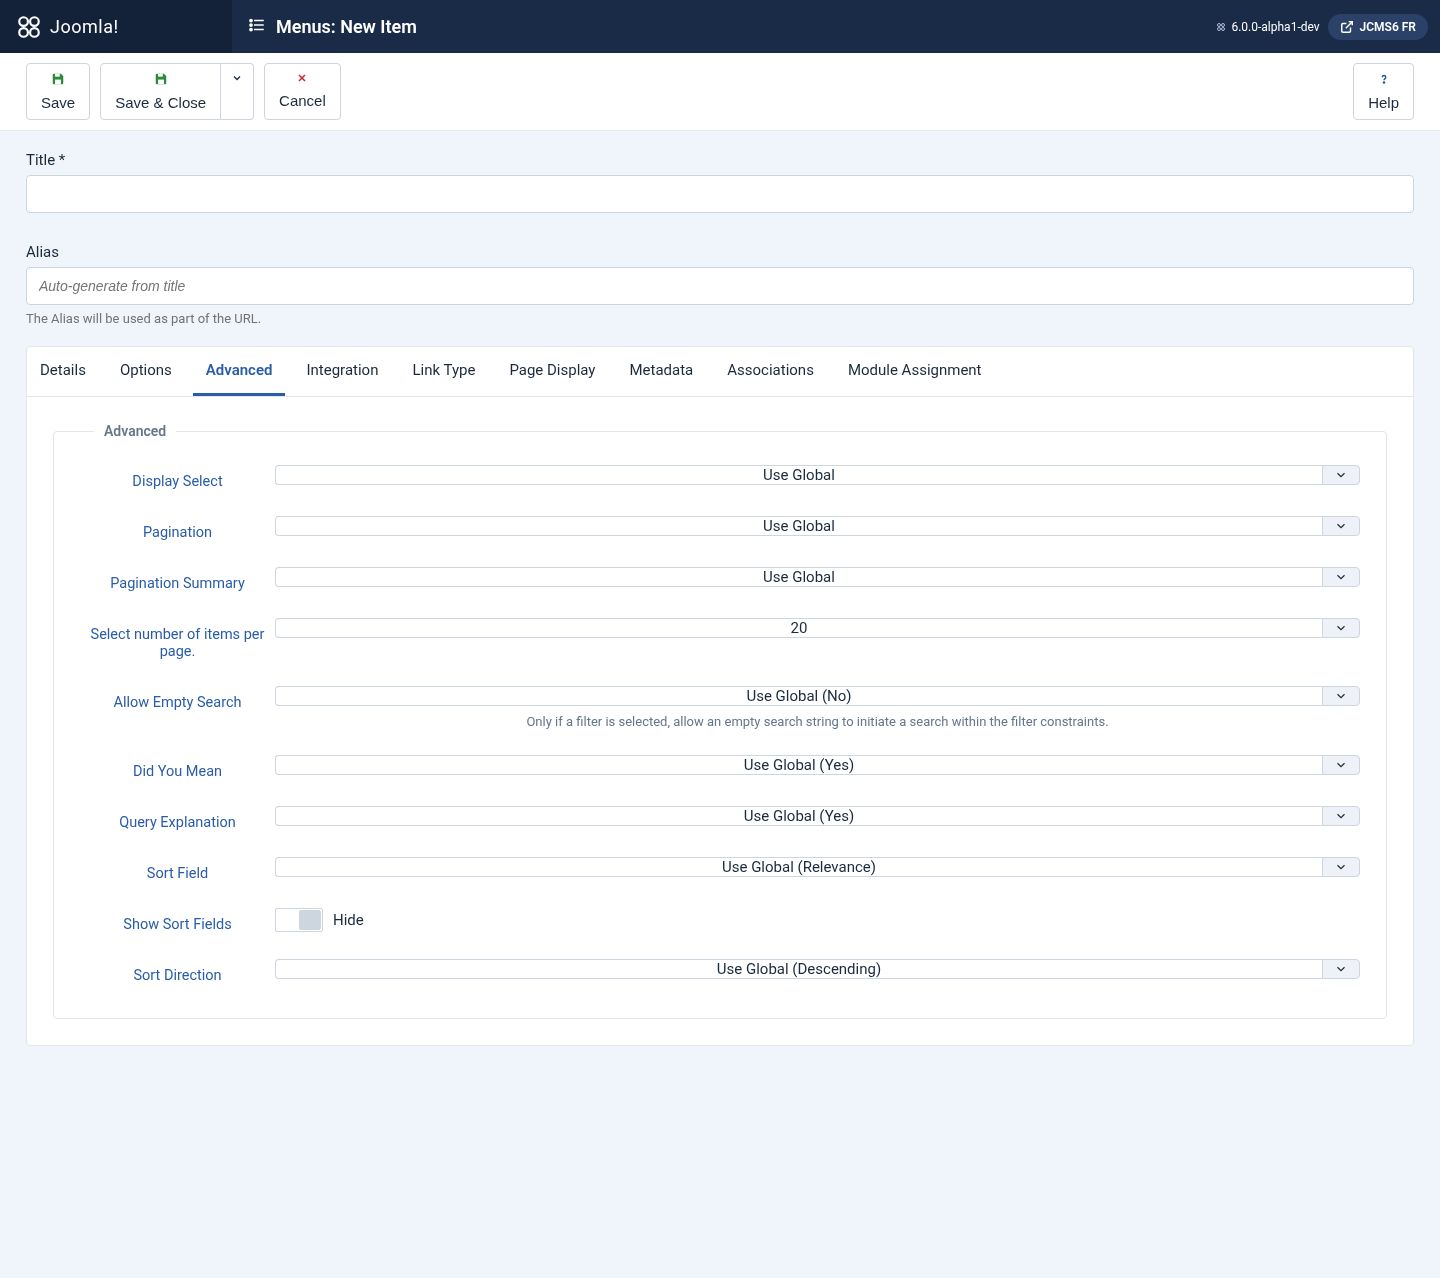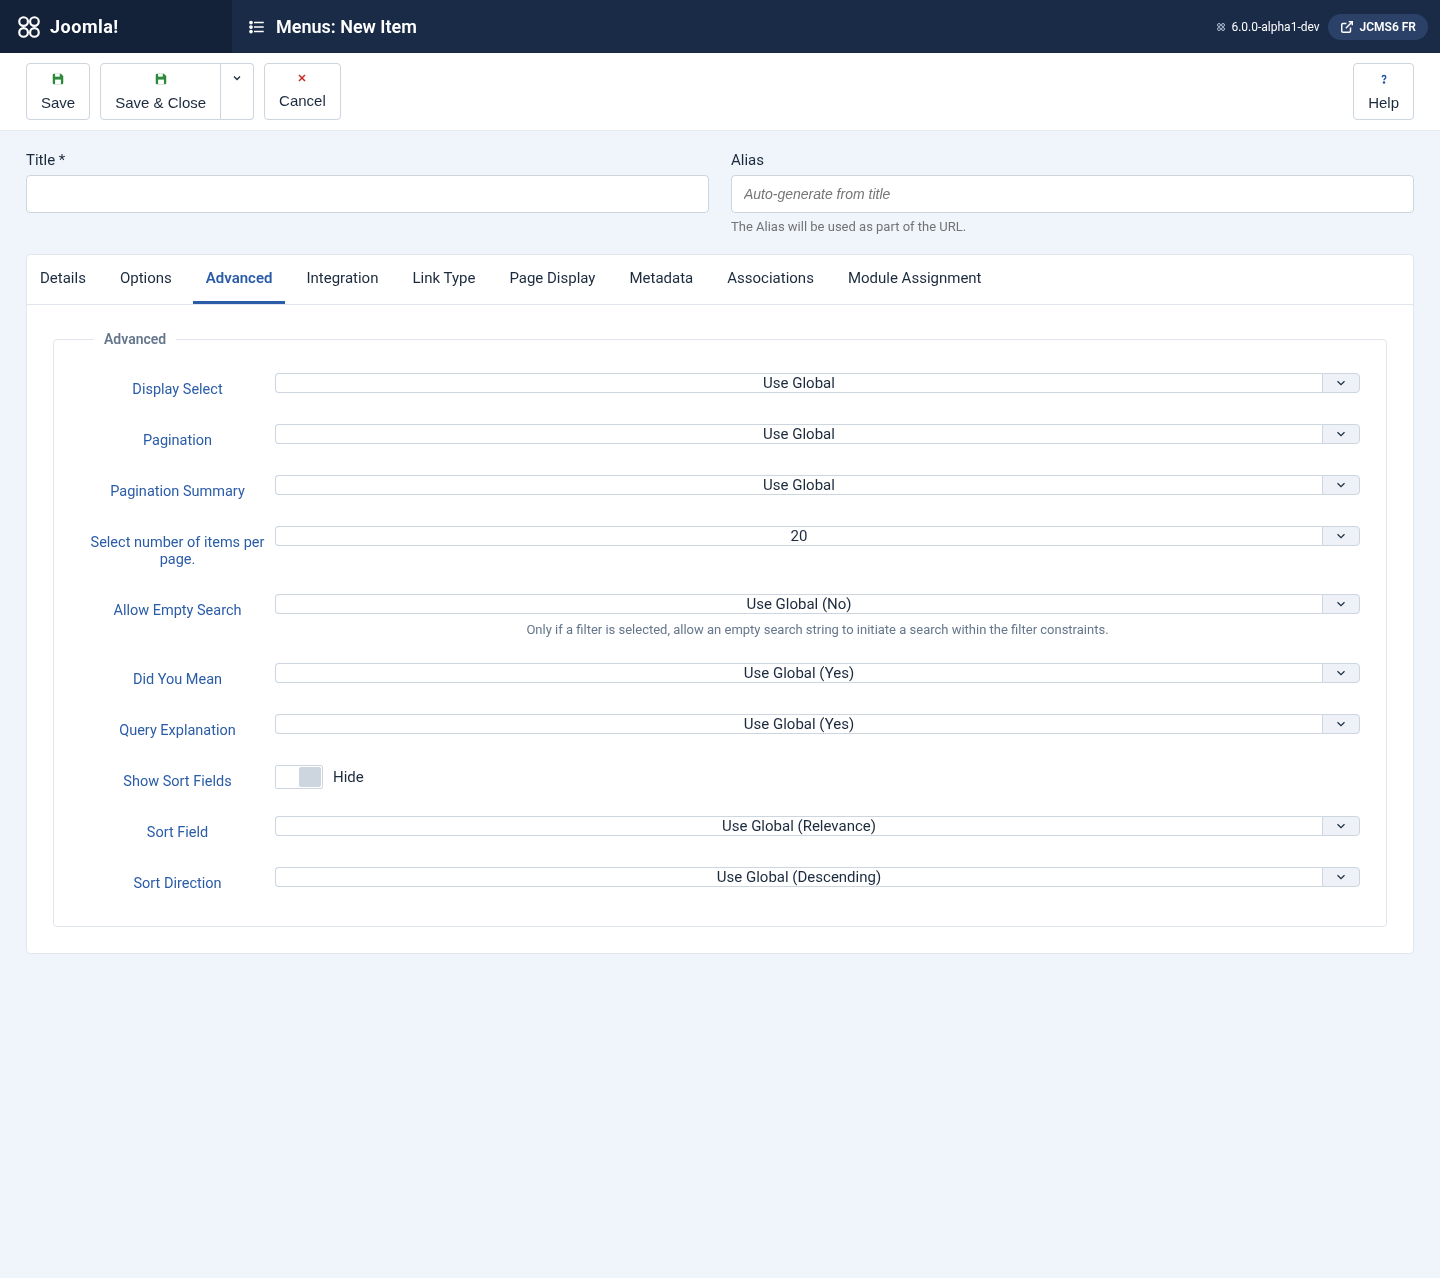--- a/index.html
+++ b/index.html
@@ -1,40 +1,40 @@
 <!DOCTYPE html>
 <html><head>
 <meta charset="utf-8">
 <style>
 * { box-sizing: border-box; margin: 0; padding: 0; }
 body { font-family: -apple-system, BlinkMacSystemFont, "Segoe UI", Roboto, sans-serif; background: #f0f4fb; color: #1c2a3d; font-size: 14px; }
 
 .topbar { display: flex; align-items: center; background: #1a2b48; color: #fff; height: 53px; }
 .logo-section { display: flex; align-items: center; background: #132238; width: 232px; height: 100%; padding: 0 16px; }
 .logo-icon { width: 26px; height: 26px; margin-right: 8px; }
-.logo-text { font-size: 18px; font-weight: 700; letter-spacing: 0.5px; }
-.page-title-section { display: flex; align-items: center; padding: 0 16px; flex: 1; }
+.logo-text { font-size: 18px; font-weight: 400; letter-spacing: 0.5px; }
+.page-title-section { display: flex; padding: 0 16px; flex: 1; }
 .page-title-icon { width: 18px; height: 18px; margin-right: 10px; }
 .page-title { font-size: 18px; font-weight: 600; color: #fff; }
 .topbar-right { display: flex; align-items: center; gap: 8px; padding: 0 12px; }
 .version-badge { display: flex; align-items: center; gap: 4px; font-size: 12px; color: #ffffff; }
 .user-pill { display: flex; align-items: center; gap: 6px; background: #2b4167; padding: 6px 12px; border-radius: 16px; font-size: 12px; font-weight: 600; color: #fff; }
 
 .toolbar { display: flex; align-items: center; justify-content: space-between; background: #fff; padding: 10px 26px; border-bottom: 1px solid #e5e8ec; }
 .toolbar-left { display: flex; gap: 10px; }
 .btn-group { display: flex; }
 .btn { display: inline-flex; align-items: center; gap: 8px; padding: 8px 14px; background: #fff; border: 1px solid #cdd5df; border-radius: 4px; font-size: 15px; cursor: pointer; color: #1c2a3d; flex-direction: column; }
 .btn-group .btn:first-child { border-top-right-radius: 0; border-bottom-right-radius: 0; }
 .btn-group .btn-caret { border-left: none; border-top-left-radius: 0; border-bottom-left-radius: 0; padding: 8px 10px; }
 .icon-save { color: #2d893b; }
 .icon-cancel { color: #c52827; }
 .icon-help { color: #2253a5; }
 
 .content { padding: 20px 26px 26px; }
-.row { display: flex; gap: 22px; margin-bottom: 8px; }
+.row { display: flex; gap: 30px; margin-bottom: 8px; flex-direction: column; }
 .col { flex: 1; }
 .form-label { display: block; font-size: 15px; color: #1c2a3d; margin-bottom: 6px; }
 .form-input { width: 100%; padding: 10px 12px; border: 1px solid #cdd5df; border-radius: 4px; font-size: 14px; background: #fff; }
 .form-help { font-size: 13px; color: #737373; margin-top: 6px; }
 
 .card { background: #fff; border: 1px solid #e1e6ec; border-radius: 4px; margin-top: 20px; }
 .tabs { display: flex; border-bottom: 1px solid #e1e6ec; gap: 8px; }
 .tab { padding: 14px 13px; font-size: 15px; color: #1c2a3d; cursor: pointer; border-bottom: 3px solid transparent; }
 .tab.active { color: #2a5ca7; font-weight: 600; border-bottom-color: #2a5ca7; }
 
@@ -264,45 +264,45 @@
         <div class="select-caret">
                     <svg width="14" height="14" viewBox="0 0 24 24" fill="none" stroke="#1c2a3d" stroke-width="2">
                       <polyline points="6 9 12 15 18 9"></polyline>
                     </svg>
                   </div>
       </div>
 
     </div>
   </div>
             <div class="field-row">
+    <div class="field-label">Sort Field</div>
+    <div class="field-control">
+      <div class="select-wrap">
+        <div class="select">Use Global (Relevance)</div>
+        <div class="select-caret">
+                    <svg width="14" height="14" viewBox="0 0 24 24" fill="none" stroke="#1c2a3d" stroke-width="2">
+                      <polyline points="6 9 12 15 18 9"></polyline>
+                    </svg>
+                  </div>
+      </div>
+
+    </div>
+  </div>
+            <div class="field-row">
     <div class="field-label">Show Sort Fields</div>
     <div class="field-control">
       <div class="switch">
         <div class="switch-track">
                     <div class="switch-thumb"></div>
                   </div>
         <span class="switch-label">Hide</span>
       </div>
     </div>
   </div>
             <div class="field-row">
-    <div class="field-label">Sort Field</div>
-    <div class="field-control">
-      <div class="select-wrap">
-        <div class="select">Use Global (Relevance)</div>
-        <div class="select-caret">
-                    <svg width="14" height="14" viewBox="0 0 24 24" fill="none" stroke="#1c2a3d" stroke-width="2">
-                      <polyline points="6 9 12 15 18 9"></polyline>
-                    </svg>
-                  </div>
-      </div>
-
-    </div>
-  </div>
-            <div class="field-row">
     <div class="field-label">Sort Direction</div>
     <div class="field-control">
       <div class="select-wrap">
         <div class="select">Use Global (Descending)</div>
         <div class="select-caret">
                     <svg width="14" height="14" viewBox="0 0 24 24" fill="none" stroke="#1c2a3d" stroke-width="2">
                       <polyline points="6 9 12 15 18 9"></polyline>
                     </svg>
                   </div>
       </div>

